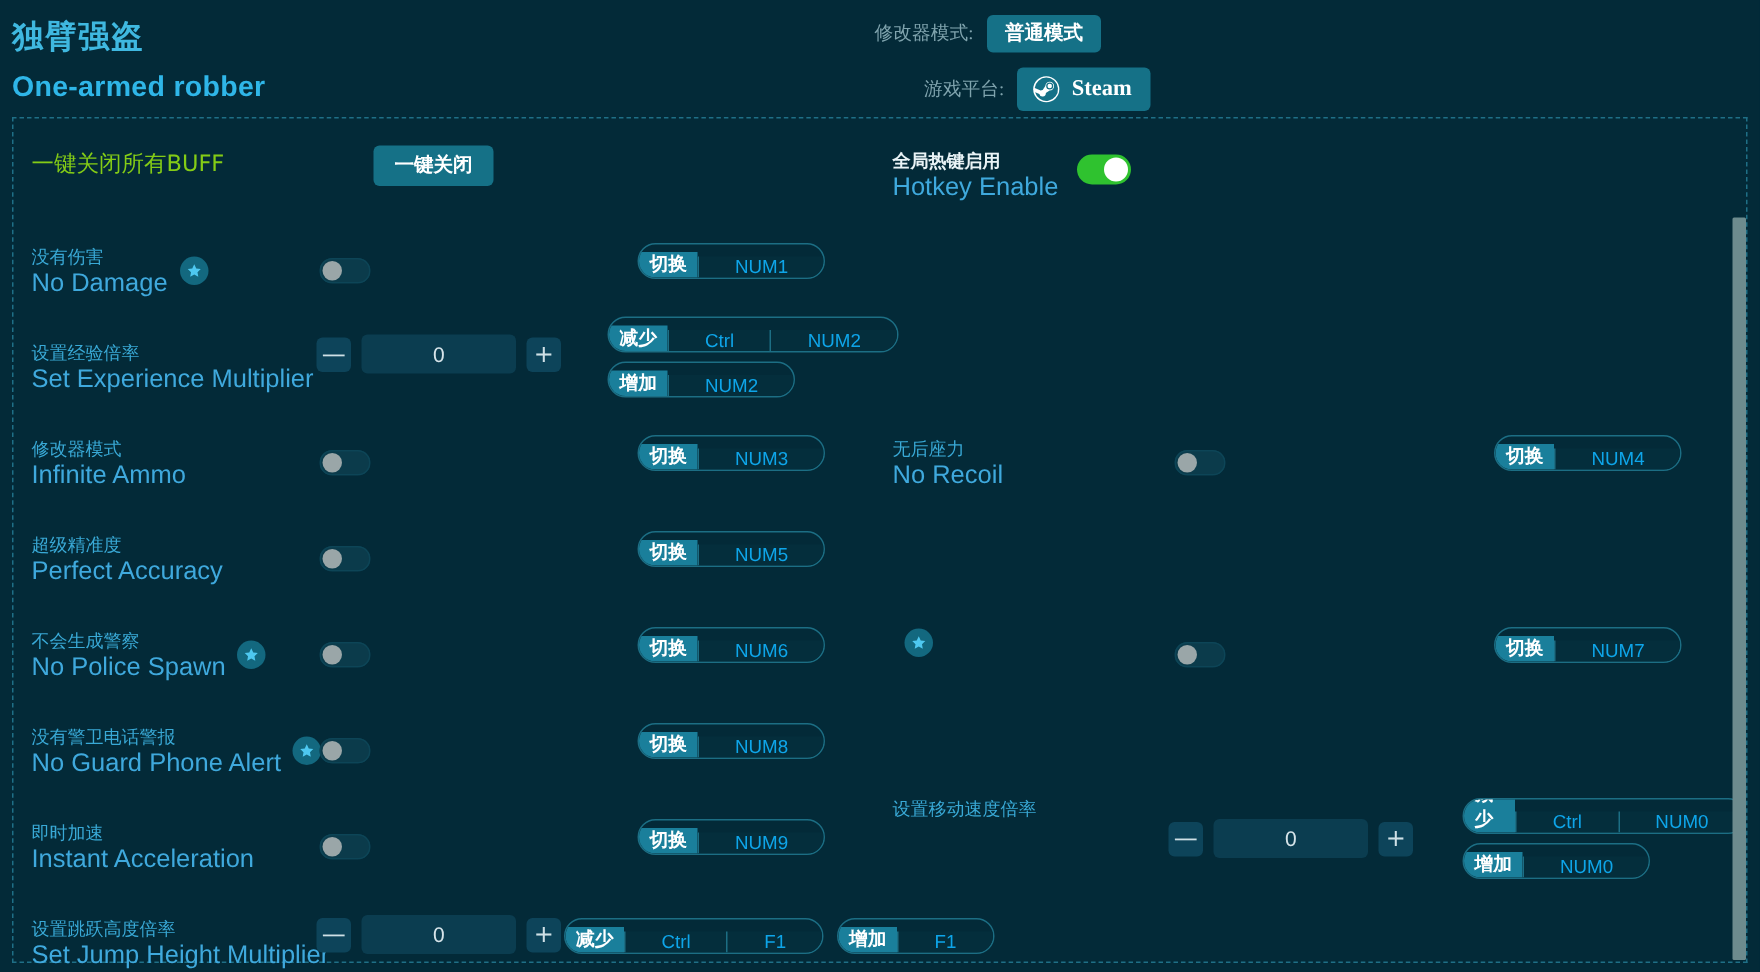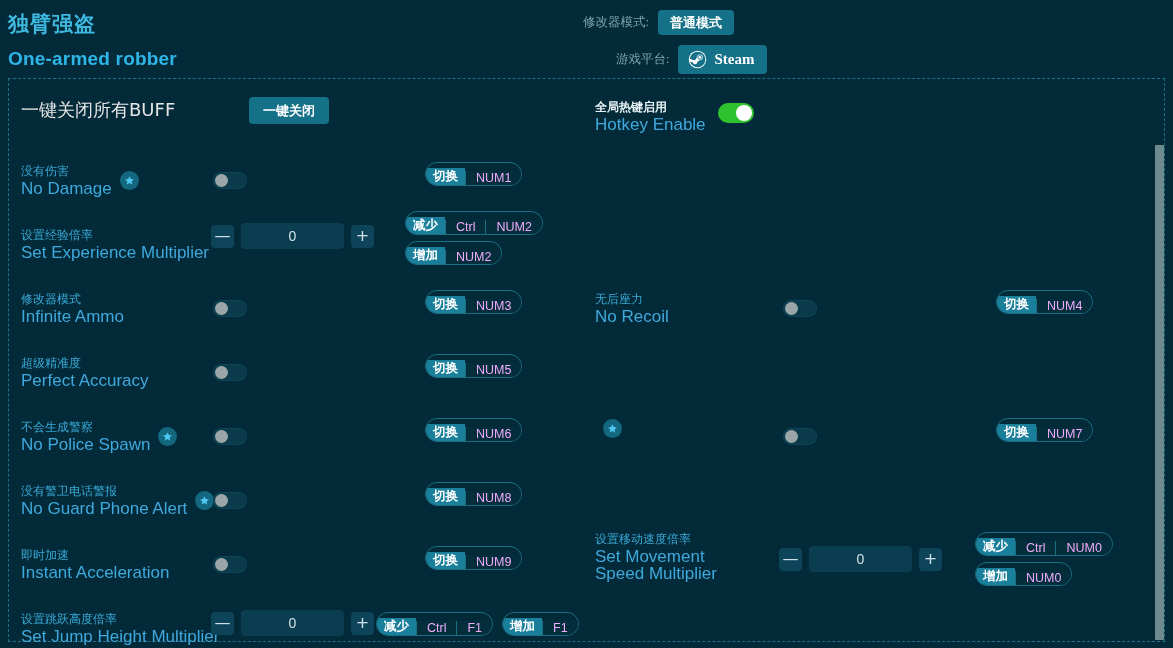--- a/index.html
+++ b/index.html
@@ -49,21 +49,21 @@
 
   .lbl{display:flex;align-items:center;}
   .lbl-text{display:flex;flex-direction:column;justify-content:center;}
   .lbl-zh{
     color:#39a9d6;font-size:12px;line-height:17px;white-space:nowrap;
     font-family:"DejaVu Sans","Liberation Sans",sans-serif;
   }
   .lbl-en{
     color:#3fa9dd;font-size:17px;line-height:17px;white-space:nowrap;
   }
-  .lbl-white .lbl-zh{color:#e5e5e5;font-size:18px;}
+  .lbl-white .lbl-zh{color:#84cc16;font-size:15px;}
 
   
   .star{
     width:19px;height:19px;border-radius:50%;
     background:#13687f;margin-left:8px;
     display:flex;align-items:center;justify-content:center;
     flex:0 0 auto;cursor:pointer;
   }
   .star svg{display:block;}
 
@@ -98,22 +98,22 @@
   .hk{
     display:flex;align-items:flex-end;border:1px solid #1c6e84;border-radius:12px;
     overflow:hidden;height:22px;cursor:pointer;
   }
   .hk-act{
     background:#1a7f9b;color:#ffffff;font-size:12.5px;font-weight:bold;
     padding:0 7px;display:flex;align-items:center;
     font-family:"DejaVu Sans","Liberation Sans",sans-serif;
   }
   .hk-key{
-    background:#042e3c;color:#f0abfc;font-size:12.5px;
-    padding:0 10px;display:flex;align-items:center;
+    background:#042e3c;color:#0ea5e9;font-size:12.5px;
+    padding:0 24px;display:flex;align-items:center;
     border-left:1px solid #1c6e84;
   }
   .hk-stack{display:flex;flex-direction:column;gap:6px;align-items:flex-start;}
 
   
   .scrollbar-track{
     position:absolute;right:9px;top:80px;width:9px;height:560px;
     background:transparent;
   }
   .scrollbar-thumb{
@@ -328,21 +328,20 @@
         </div>
         <div class="hk-stack" style="position: absolute; left: 416px; top: 467px;">
           <div class="hk">
             <span class="hk-act">切换</span>
             <span class="hk-key">NUM9</span>
           </div>
         </div>
         <div class="row lbl" style="left: 586px; top: 452px;">
           <div class="lbl-text">
             <div class="lbl-zh">设置移动速度倍率</div>
-            <div class="lbl-en" style="white-space: normal; width: 125px;">Set Movement Speed Multiplier</div>
           </div>
         </div>
         <div class="stepper" style="position: absolute; left: 770px; top: 467px;">
           <button class="step-btn">—</button>
           <div class="step-val">0</div>
           <button class="step-btn">+</button>
         </div>
         <div class="hk-stack" style="position: absolute; left: 966px; top: 453px;">
           <div class="hk">
             <span class="hk-act">减少</span>

